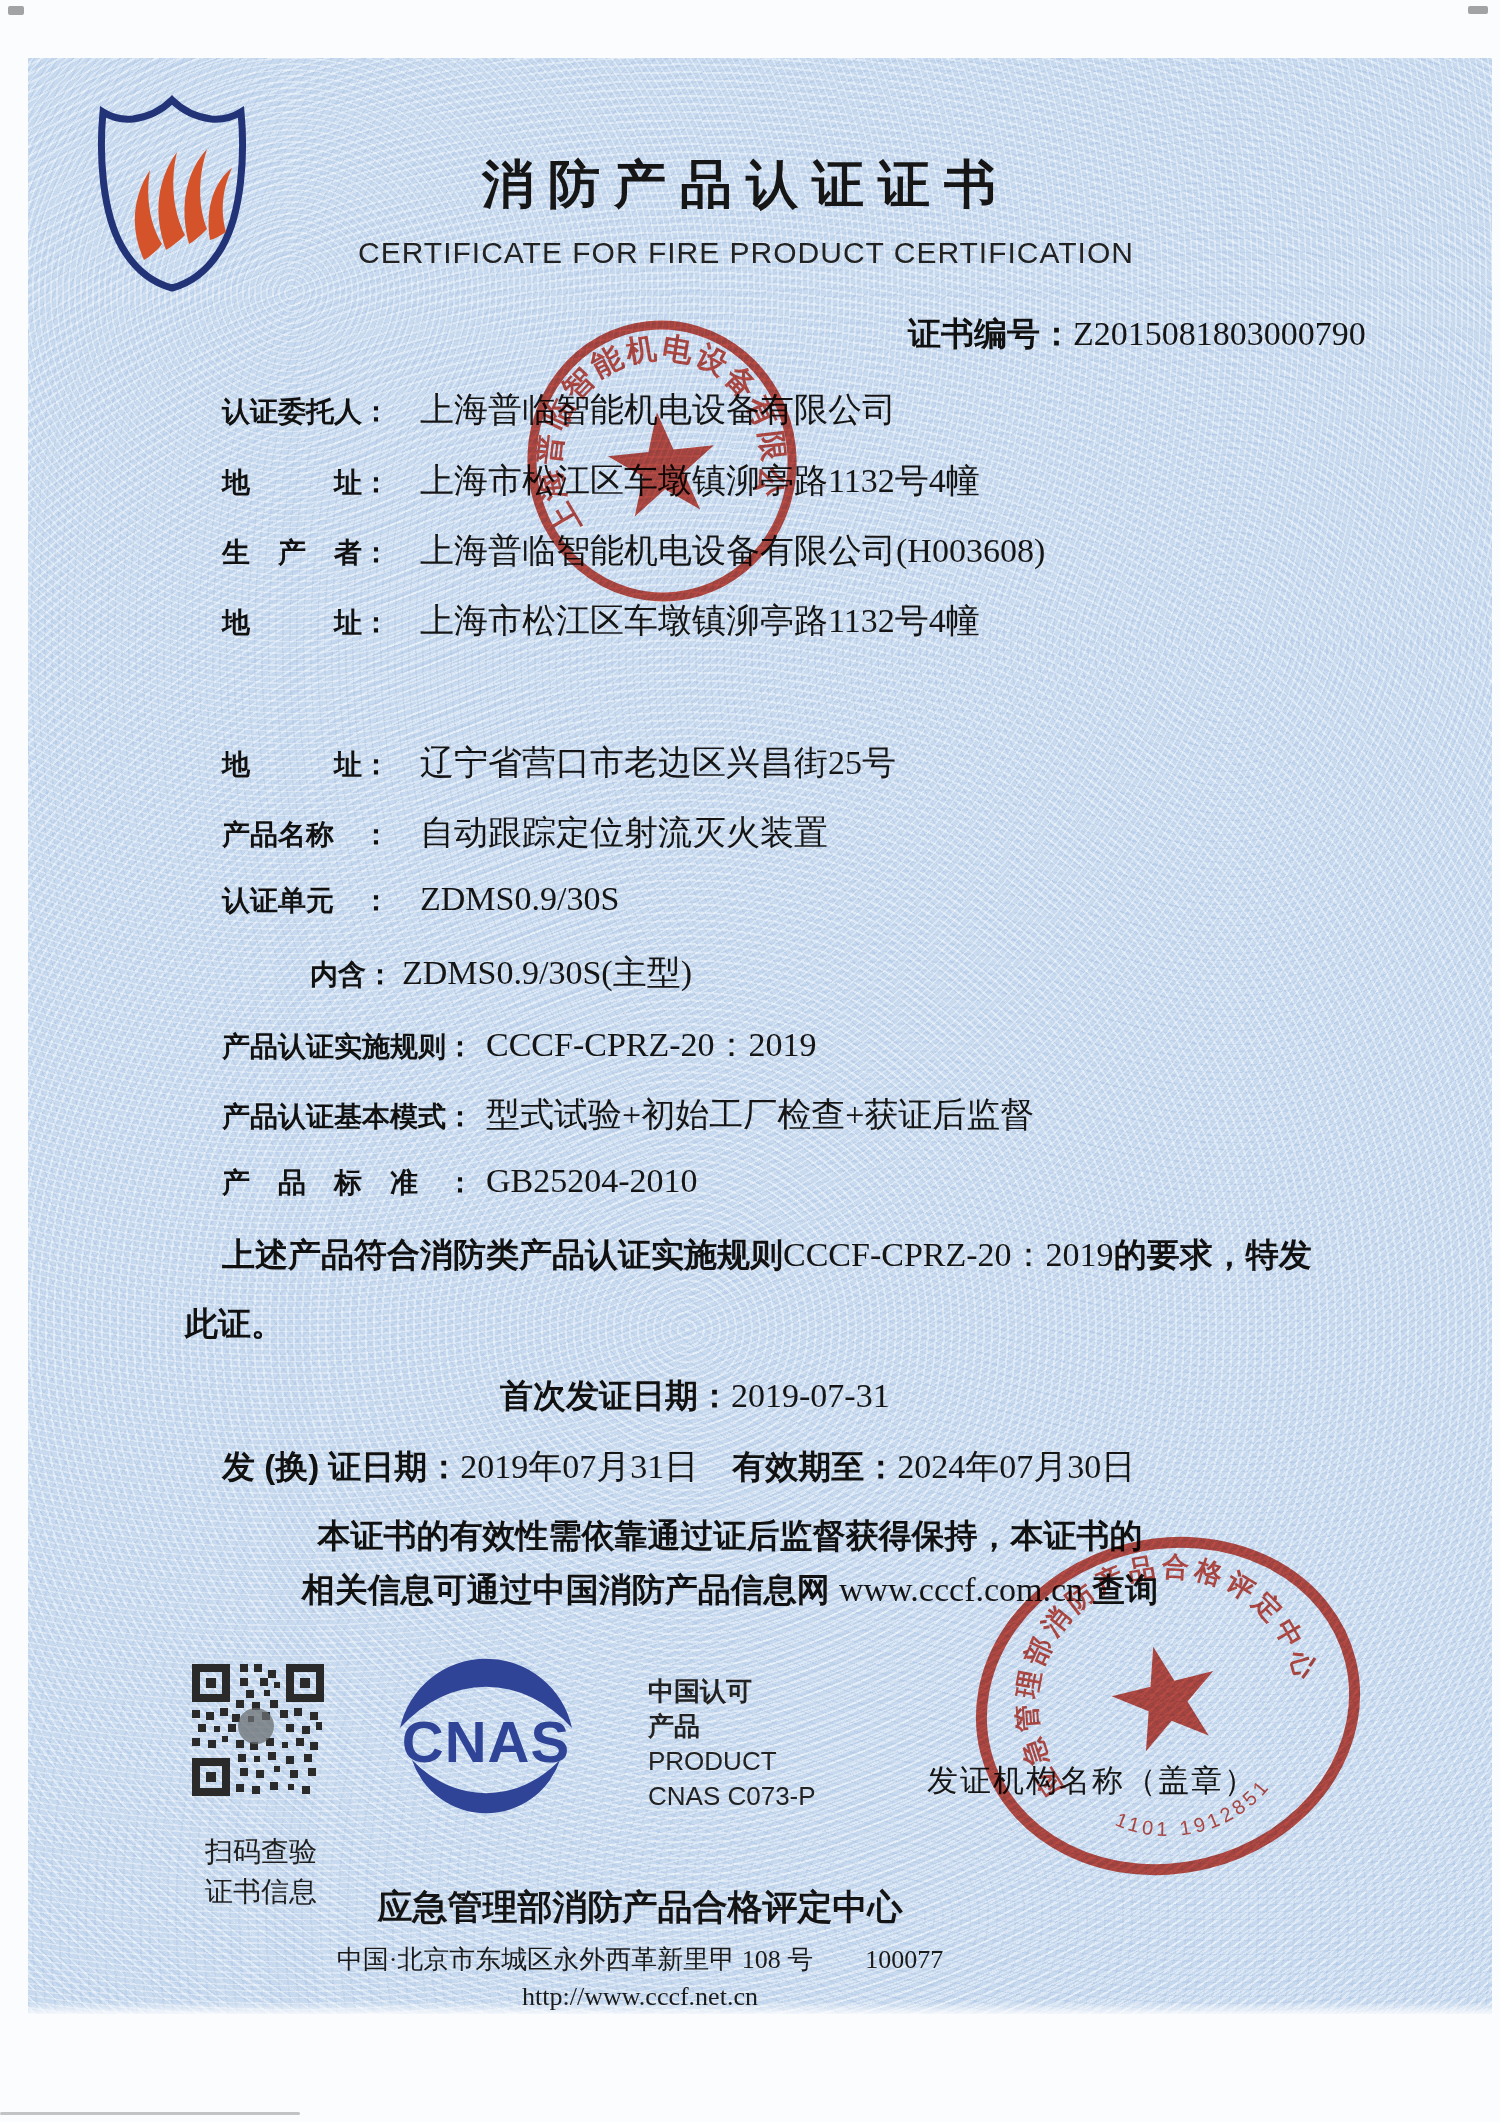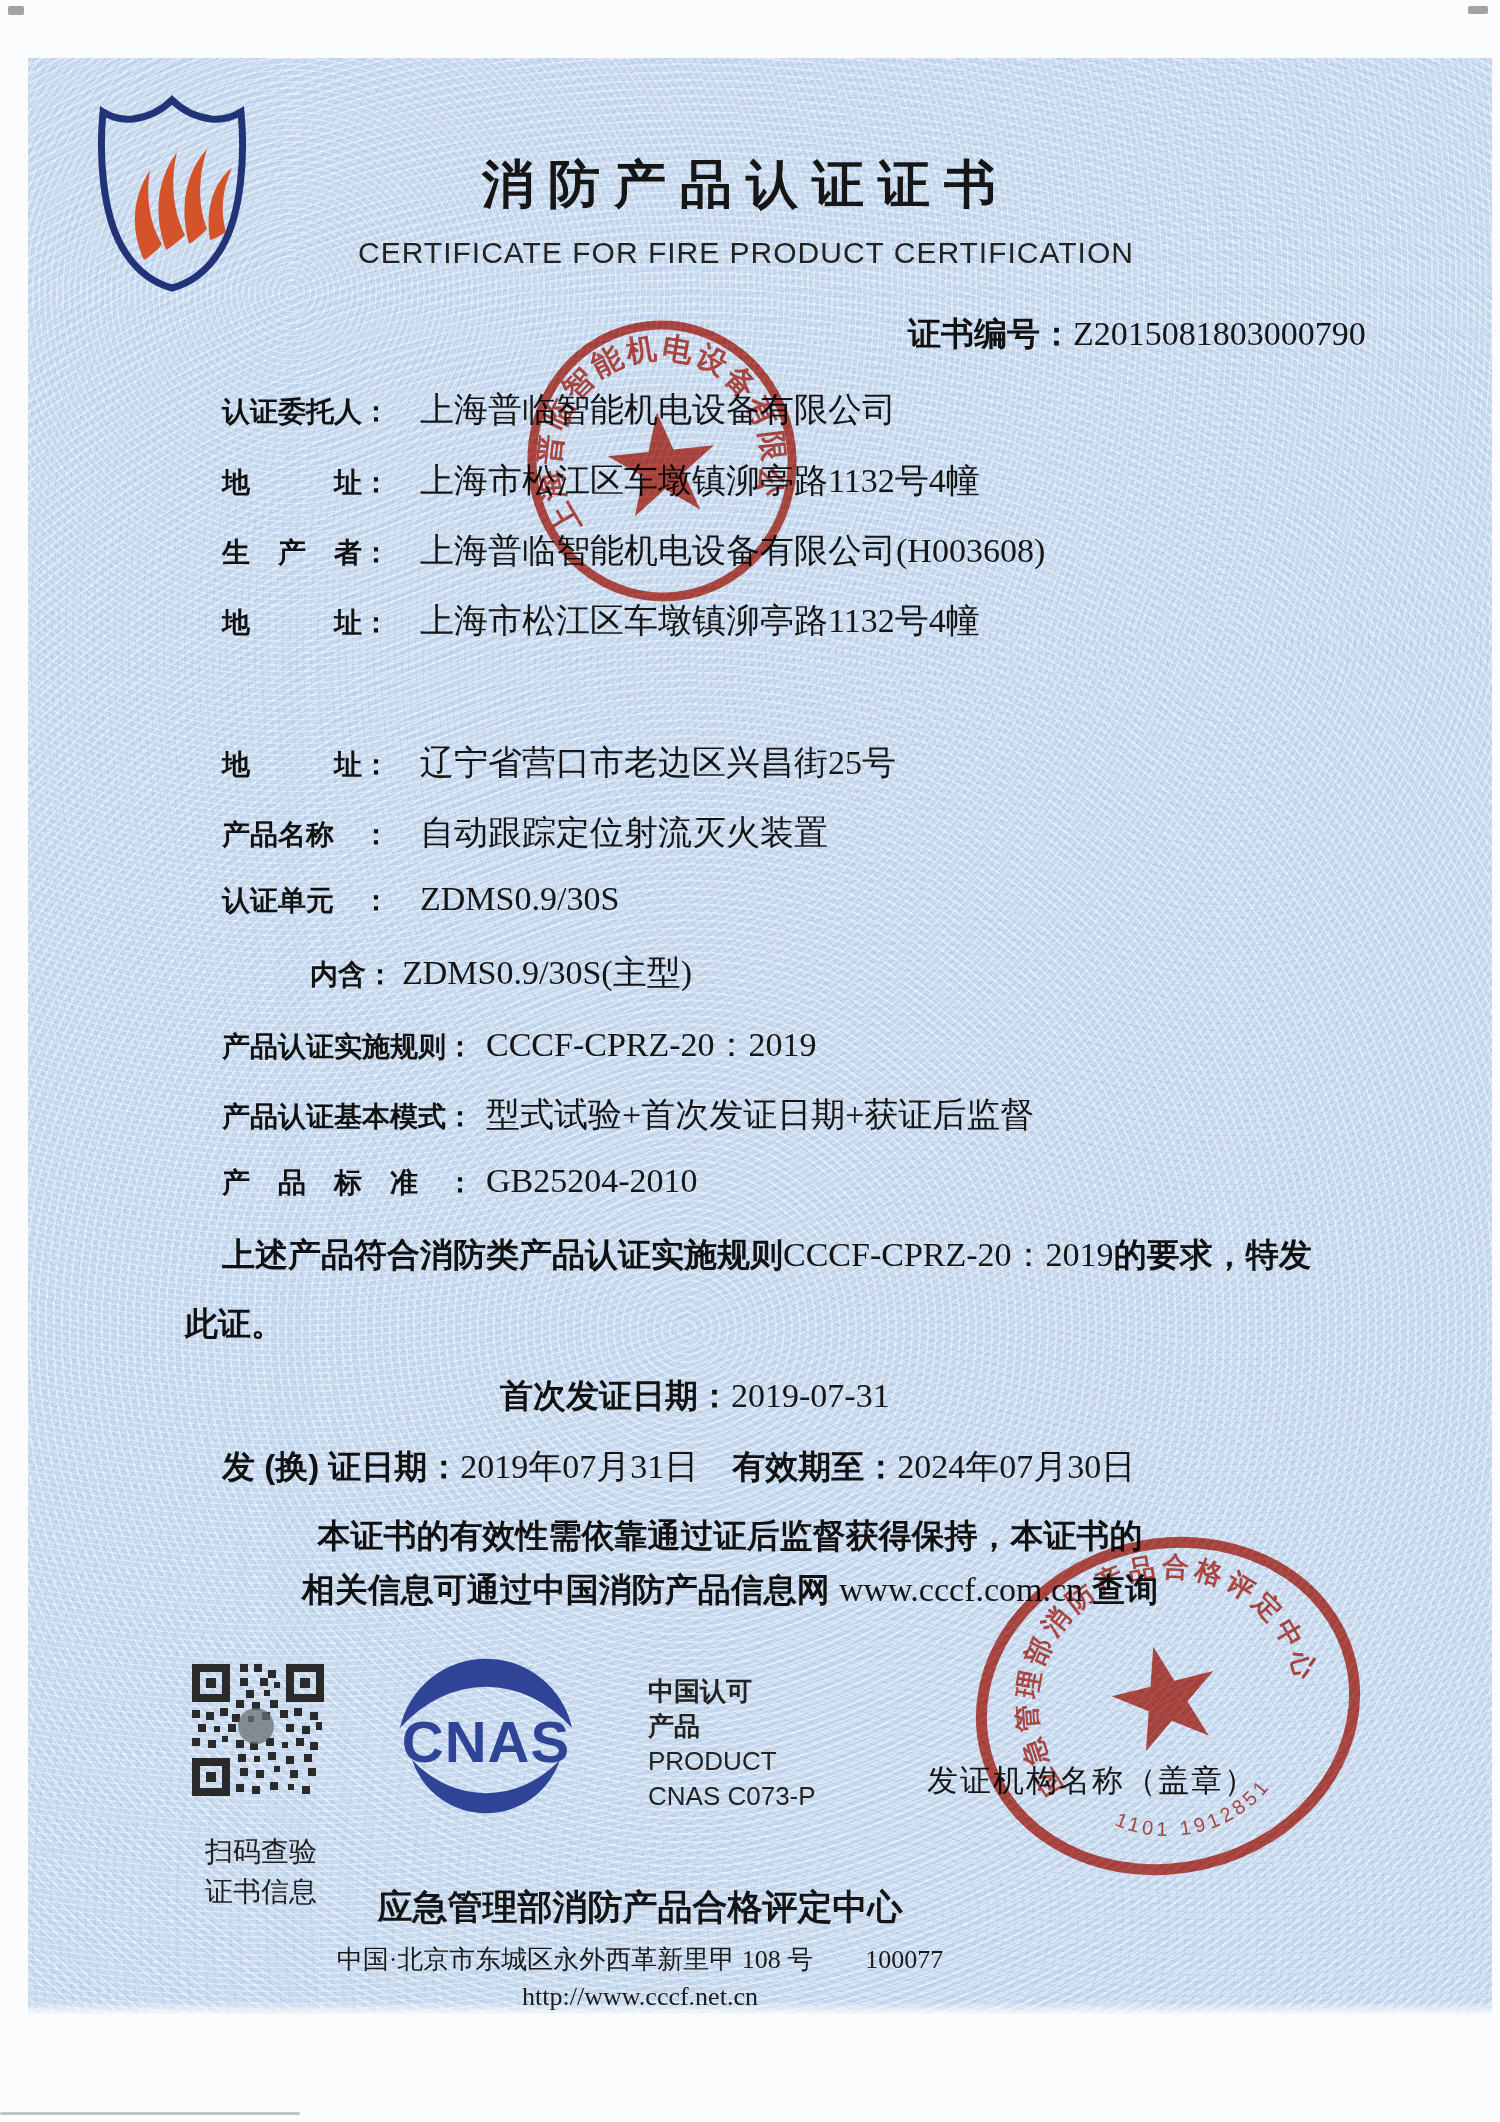--- a/index.html
+++ b/index.html
@@ -95,21 +95,21 @@
   <div class="row" style="top:880px;">
     <span class="lbl">认证单元　：</span><span class="val">ZDMS0.9/30S</span>
   </div>
   <div class="row indent" style="top:950px;">
     <span class="lbl">内含：</span><span class="val">ZDMS0.9/30S(主型)</span>
   </div>
   <div class="row long" style="top:1022px;">
     <span class="lbl">产品认证实施规则：</span><span class="val">CCCF-CPRZ-20：2019</span>
   </div>
   <div class="row long" style="top:1092px;">
-    <span class="lbl">产品认证基本模式：</span><span class="val">型式试验+首次发证日期+获证后监督</span>
+    <span class="lbl">产品认证基本模式：</span><span class="val">型式试验+初始工厂检查+获证后监督</span>
   </div>
   <div class="row long" style="top:1162px;">
     <span class="lbl">产　品　标　准　：</span><span class="val">GB25204-2010</span>
   </div>
 
   <div class="statement" style="left:222px;top:1232px;">
     <span class="lbl" style="font-size:33px;">上述产品符合消防类产品认证实施规则</span><span class="val">CCCF-CPRZ-20：2019</span><span class="lbl" style="font-size:33px;">的要求，特发</span>
   </div>
   <div class="statement" style="left:185px;top:1302px;">
     <span class="lbl" style="font-size:33px;">此证。</span>

